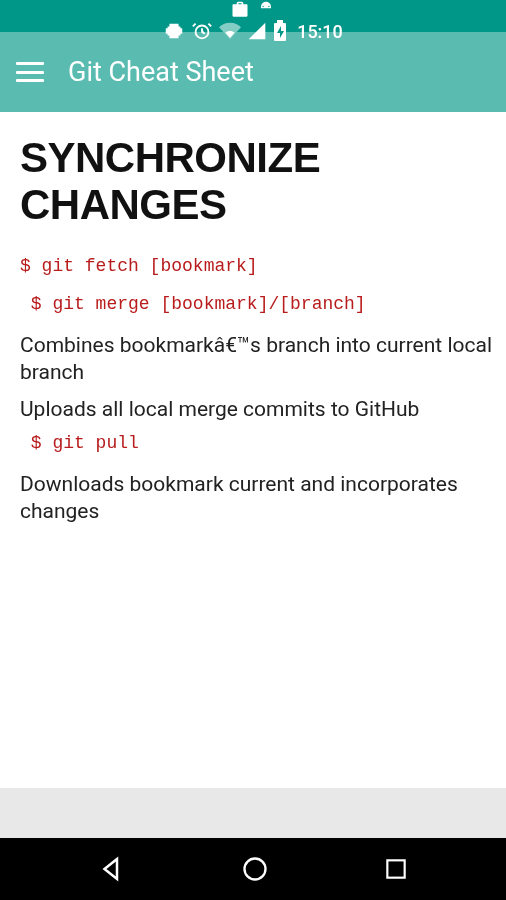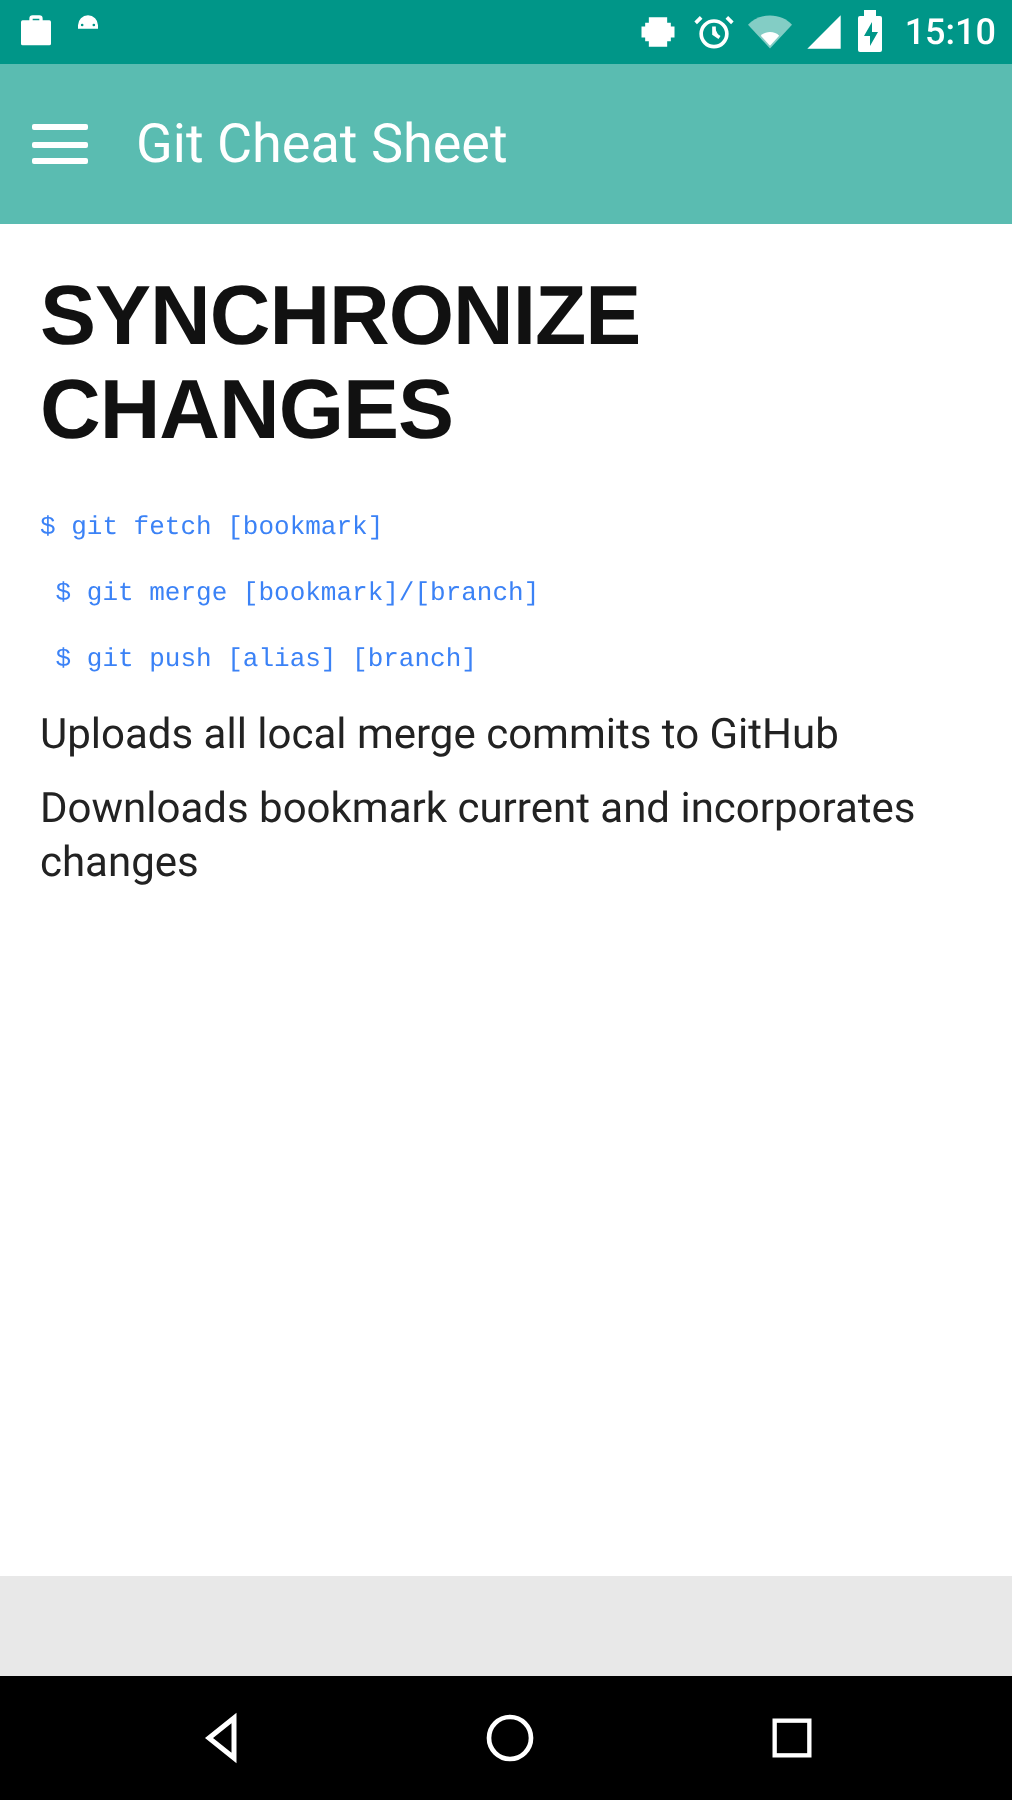--- a/index.html
+++ b/index.html
@@ -12,20 +12,21 @@
       position: relative;
     }
     .status-bar {
       height: 32px;
       background: #009688;
       display: flex;
       align-items: center;
       justify-content: space-between;
       padding: 0 8px;
       color: #fff;
+      flex-direction: column;
     }
     .status-left { display: flex; gap: 6px; align-items: center; }
     .status-right { display: flex; gap: 6px; align-items: center; }
     .status-right svg { fill: #fff; }
     .clock { font-size: 18px; font-weight: 500; margin-left: 4px; }
     .app-bar {
       height: 80px;
       background: #5abcb1;
       display: flex;
       align-items: center;
@@ -64,22 +65,22 @@
       font-family: Arial, Helvetica, sans-serif;
     }
     .desc {
       font-size: 21px;
       line-height: 1.28;
       color: #222;
       margin-bottom: 10px;
     }
     .cmd {
       font-family: "Courier New", Courier, monospace;
-      font-size: 13px;
-      color: #3b82f6;
+      font-size: 18px;
+      color: #b91c1c;
       margin-bottom: 18px;
       display: block;
       white-space: pre;
     }
     .bottom-gray {
       position: absolute;
       left: 0;
       right: 0;
       bottom: 62px;
       height: 50px;
@@ -144,23 +145,24 @@
   <div class="app-title">Git Cheat Sheet</div>
 </div>
 
 <div class="content">
   <h1 class="section-heading">SYNCHRONIZE CHANGES</h1>
 
   <span class="cmd">$ git fetch [bookmark]</span>
 
   <span class="cmd"> $ git merge [bookmark]/[branch]</span>
 
-  <span class="cmd"> $ git push [alias] [branch]</span>
+  <p class="desc">Combines bookmarkâ€™s branch into current local branch</p>
 
   <p class="desc">Uploads all local merge commits to GitHub</p>
+  <span class="cmd"> $ git pull</span>
 
   <p class="desc">Downloads bookmark current and incorporates changes</p>
 </div>
 
 <div class="bottom-gray"></div>
 
 <div class="nav-bar">
   <svg width="30" height="30" viewBox="0 0 24 24">
       <path d="M16 4 6 12l10 8z" fill="none" stroke="#fff" stroke-width="2"></path>
     </svg>

